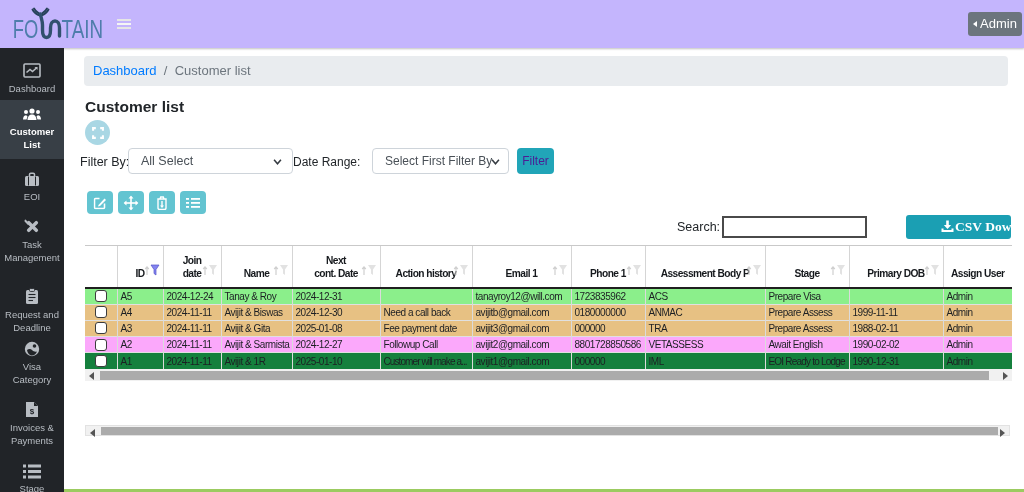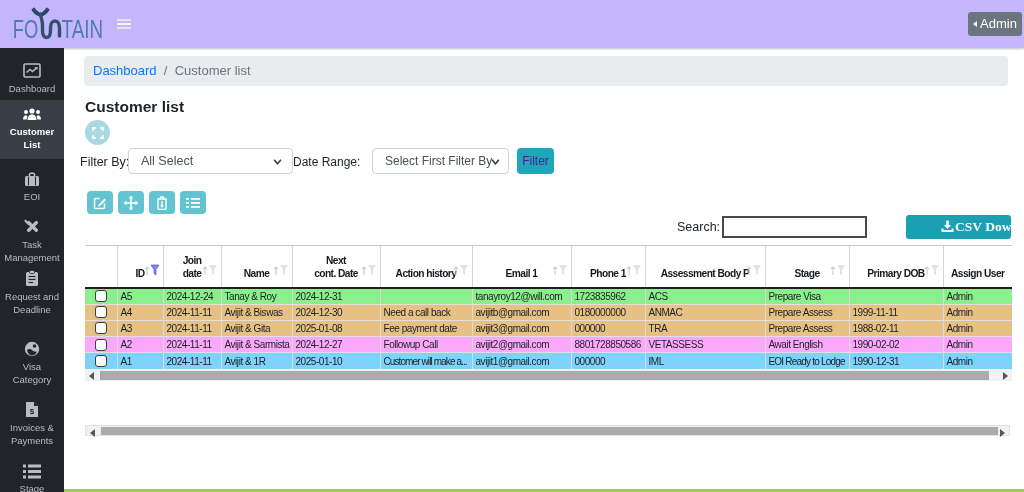--- a/index.html
+++ b/index.html
@@ -62,21 +62,21 @@
     vertical-align:bottom; text-align:center; padding:0 2px 7px 2px; height:42px;
     border-left:1px solid #d5d5d5; position:relative; line-height:13px; white-space:nowrap; }
   th:first-child { border-left:none; }
   td { font-size:10px; letter-spacing:-0.45px; color:#1c1f23; padding:0 2px 0 3px;
     height:16.2px; border-left:1px solid rgba(0,0,0,0.14);
     border-top:1px solid rgba(0,0,0,0.12); white-space:nowrap; overflow:hidden; }
   td:first-child { border-left:none; }
   tr.green td { background:#8bef8b; }
   tr.tan td { background:#e7c183;margin-left:8px; }
   tr.pink td { background:#fba8fb; }
-  tr.white td { background:#7dd3fc; }
+  tr.white td { background:#15803d; }
   thead tr { border-bottom:2px solid #1f1f1f; }
   .cb { width:12px; height:12px; border:1.6px solid #3c3c3c; border-radius:3px; background:#fff;
     margin:0 auto; }
   .sortico { position:absolute; right:3px; bottom:8px; }
 
   
   .hscroll { position:absolute; background:#f1f1f1; border:1px solid #e2e2e2; }
   .hthumb { position:absolute; background:#ababab; }
   .sarrow { position:absolute; width:0; height:0; }
 
@@ -143,21 +143,21 @@
     <div class="sbitem" style="top:170px;">
       <svg width="17" height="17" viewBox="0 0 17 17">
           <g fill="#b8bdc3">
             <rect x="1.5" y="6.8" width="14" height="3.4" rx="1.3" transform="rotate(45 8.5 8.5)"></rect>
             <rect x="1.5" y="6.8" width="14" height="3.4" rx="1.3" transform="rotate(-45 8.5 8.5)"></rect>
             <path d="M1.5,1.5 L5.5,5.5 L4,7 L0.8,3.8 C0.2,2.8 0.5,1.8 1.5,1.5 Z"></path>
           </g>
         </svg>
       Task<br>Management
     </div>
-    <div class="sbitem" style="top:222px;">
+    <div class="sbitem" style="top:240px;">
       <svg width="14" height="17" viewBox="0 0 14 17">
           <rect x="1" y="2" width="12" height="14" rx="1.5" fill="#b8bdc3"></rect>
           <rect x="4.5" y="0.5" width="5" height="3" rx="1" fill="#b8bdc3" stroke="#212428" stroke-width="0.8"></rect>
           <line x1="3.5" y1="6.5" x2="10.5" y2="6.5" stroke="#212428" stroke-width="1.1"></line>
           <line x1="3.5" y1="9.5" x2="10.5" y2="9.5" stroke="#212428" stroke-width="1.1"></line>
           <line x1="3.5" y1="12.5" x2="8" y2="12.5" stroke="#212428" stroke-width="1.1"></line>
         </svg>
       Request and<br>Deadline
     </div>
     <div class="sbitem" style="top:293px;">

